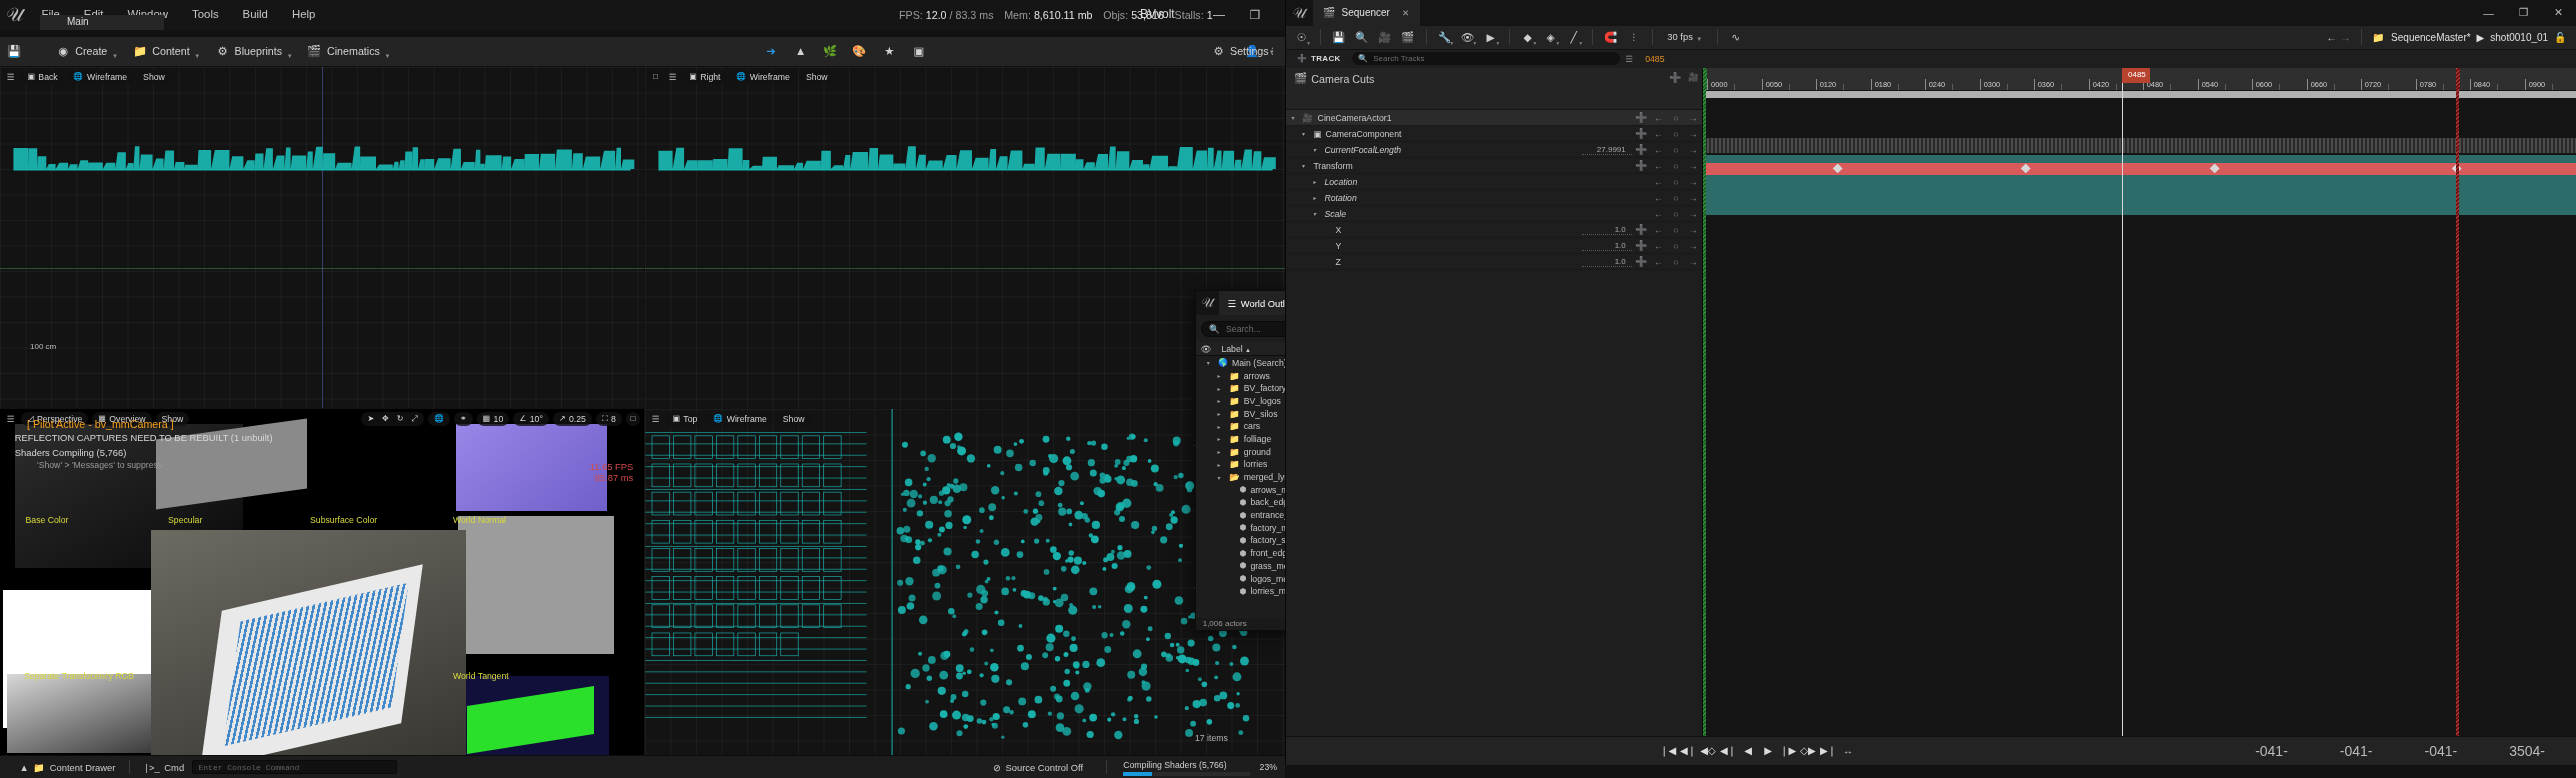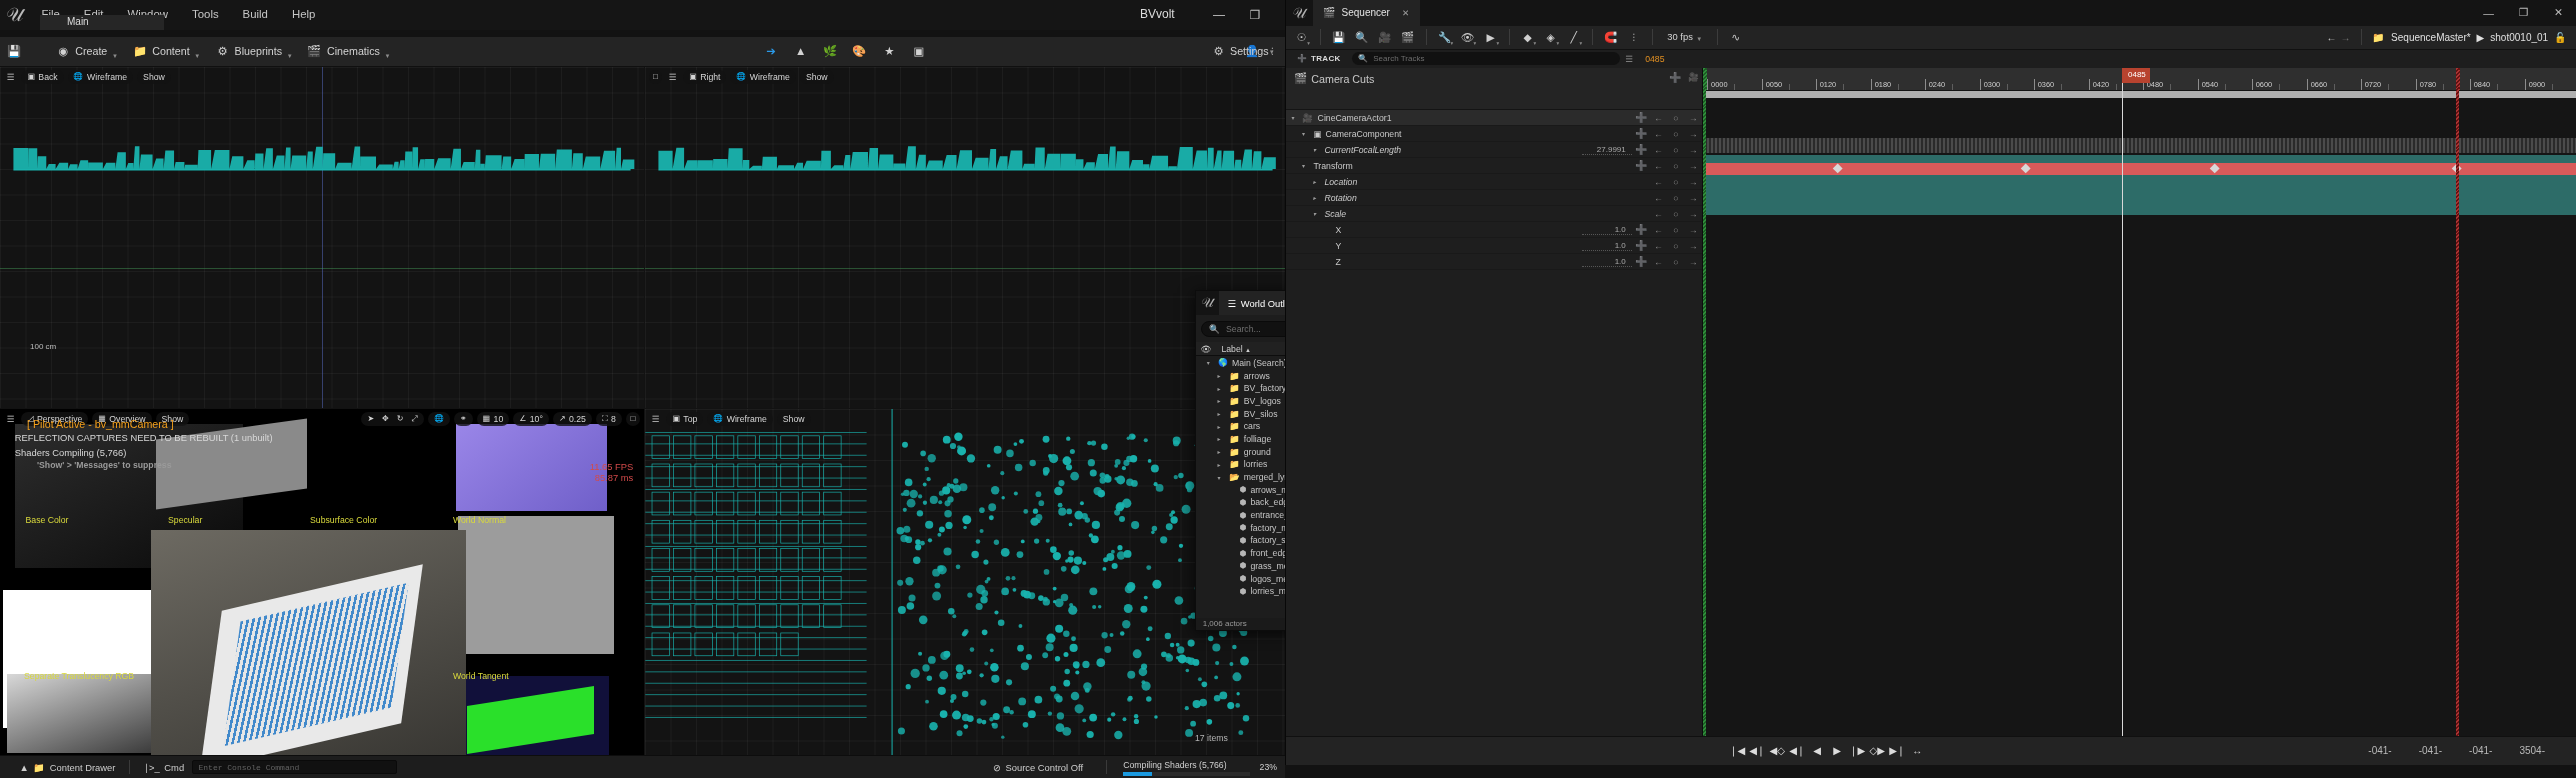--- a/index.html
+++ b/index.html
@@ -55,21 +55,21 @@
      background-size:25.5px 25.5px; }
   .axis-v { position:absolute; top:0; bottom:0; width:0.7px; background:rgba(90,110,200,.5); }
   .axis-h { position:absolute; left:0; right:0; height:0.7px; background:rgba(70,160,90,.45); }
 
   .vp-label { position:absolute; font-size:8px; color:#bdbdbd; }
 
   
   .pilot { position:absolute; left:27px; top:9.4px; font-size:10.7px; color:#f4a01c; z-index:6; white-space:nowrap;}
   .warn { position:absolute; left:14.8px; top:23px; font-size:9.4px; color:#d8d8d8; z-index:6; }
   .warn2 { position:absolute; left:14.8px; top:38px; font-size:9.4px; color:#d8d8d8; z-index:6; }
-  .warn3 { position:absolute; left:37px; top:51px; font-size:8.7px; color:#9a9a9a; z-index:6;font-weight:bold; }
+  .warn3 { position:absolute; left:37px; top:51px; font-size:8.7px; color:#9a9a9a; z-index:6; }
   .fps-ov { position:absolute; right:10.7px; top:52px; text-align:right; font-size:9.4px; color:#d24a4a; z-index:6; }
   .buflabel { position:absolute; font-size:8.7px; color:#d9d93c; z-index:5; white-space:nowrap; }
   .bufbox { position:absolute; z-index:3; }
 
   
   .outliner { position:absolute; left:1195px; top:290px; width:380px; height:341px;
      background:#1d1d1d; border:0.7px solid #0c0c0c; box-shadow:0 2.7px 14.8px rgba(0,0,0,.7); }
   .ol-tabs { height:24px; background:#141414; display:flex; align-items:center; }
   .ol-logo { width:23px; height:24px; display:flex; align-items:center; justify-content:center;
      font-family:"DejaVu Serif", serif; font-size:13.4px; color:#b0b0b0; }
@@ -184,21 +184,21 @@
   .tealband { position:absolute; left:0; right:0; background:#2d6c68; }
   .redsection { position:absolute; left:0; right:0; height:12px; background:#d85a5a; }
   .keydia { position:absolute; width:7.4px; height:7.4px; background:#d8d8d8;
      transform:rotate(45deg); }
 
   
   .seq-foot { position:absolute; left:0; right:0; bottom:0; height:29.5px; background:#232323;
      border-top:0.7px solid #101010; display:flex; align-items:center; }
   .tp { width:20px; height:20px; display:flex; align-items:center; justify-content:center;
      font-size:10px; color:#dcdcdc; }
-  .foot-num { font-size:10px; color:#b9b9b9; }
+  .foot-num { font-size:14px; color:#b9b9b9;margin-left:25px; }
 
   
   .statusbar { position:absolute; left:0; bottom:0; width:1285px; height:23px; background:#1d1d1d;
      border-top:0.7px solid #0d0d0d; display:flex; align-items:center; }
   .sb-btn { display:flex; align-items:center; gap:4.7px; height:16px; padding:0 7.4px; font-size:9.4px;
      color:#cfcfcf; }
   .cmdbox { width:205px; height:14.8px; background:#111; border:0.7px solid #0a0a0a; border-radius:2px;
      font-family:"Liberation Mono", monospace; font-size:8px; color:#636363; line-height:14.8px;
      padding-left:6px; }
   .sb-vsep { width:0.7px; height:14.8px; background:#3a3a3a; margin:0 6.7px; }
@@ -218,20 +218,31 @@
     <div class="menu-item">File</div>
     <div class="menu-item">Edit</div>
     <div class="menu-item">Window</div>
     <div class="menu-item">Tools</div>
     <div class="menu-item">Build</div>
     <div class="menu-item">Help</div>
   </div>
 
   <div class="leveltab">Main</div>
 
+  <div class="stats">
+    <span><span>FPS:</span>
+      <b>12.0</b>
+      <span>/ 83.3 ms</span></span>
+    <span><span>Mem:</span>
+      <b>8,610.11 mb</b></span>
+    <span><span>Objs:</span>
+      <b>53,816</b></span>
+    <span><span>Stalls:</span>
+      <b>1</b></span>
+  </div>
 
   <div class="proj-title">BVvolt</div>
 
   <div class="wctl" style="left:1201px;">
     <div class="wbtn">—</div>
     <div class="wbtn">❐</div>
     <div class="wbtn">✕</div>
   </div>
 
   <div class="maintoolbar">

